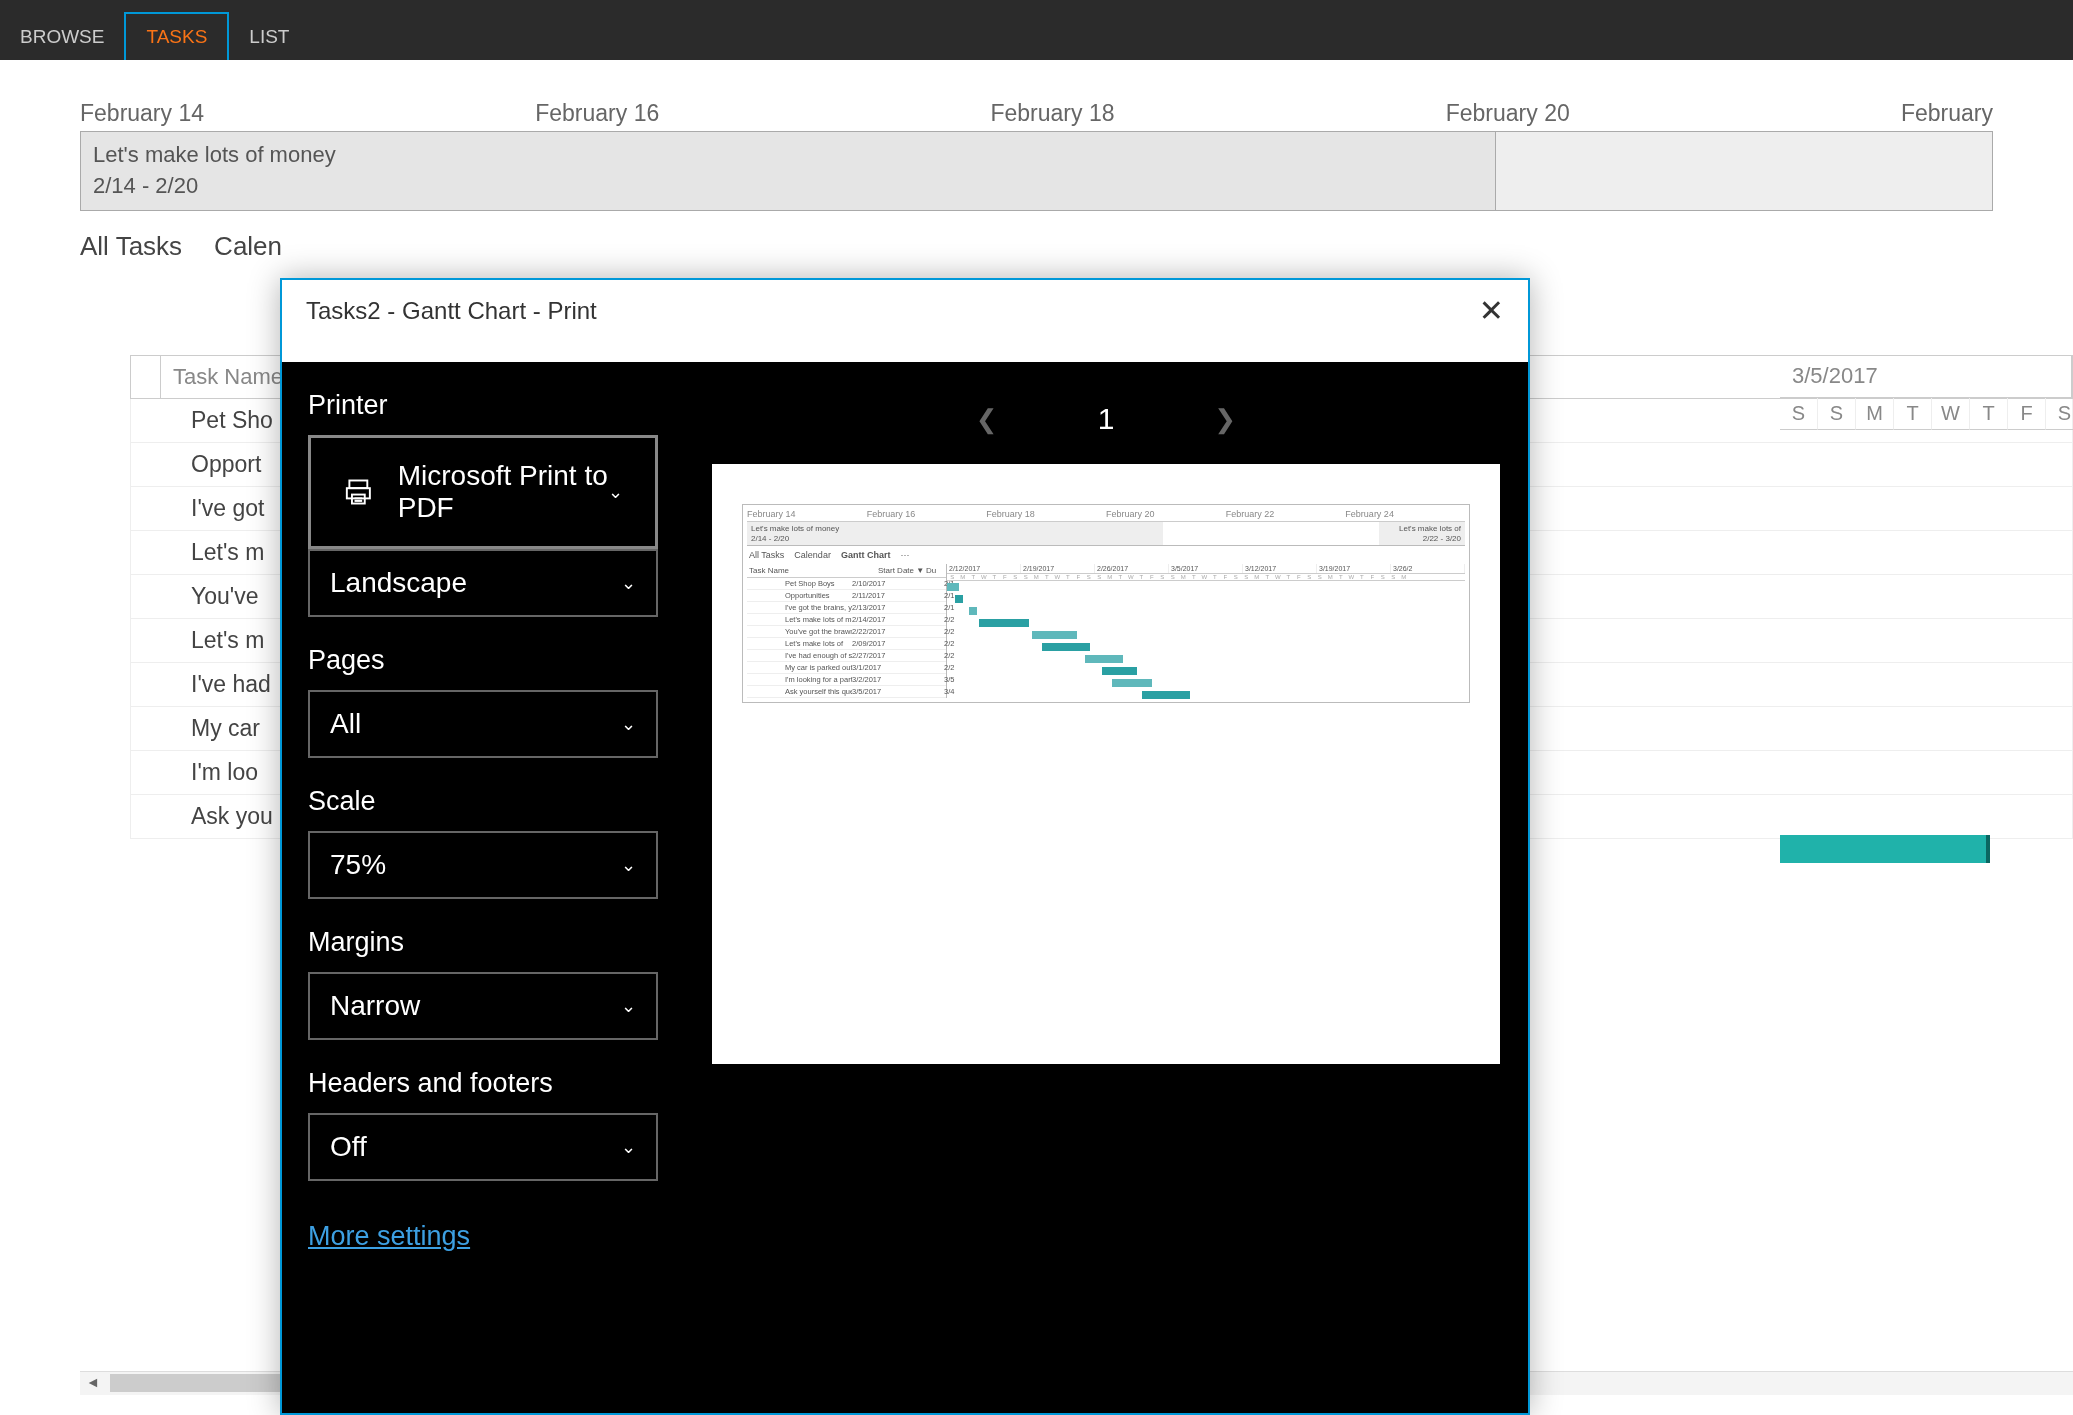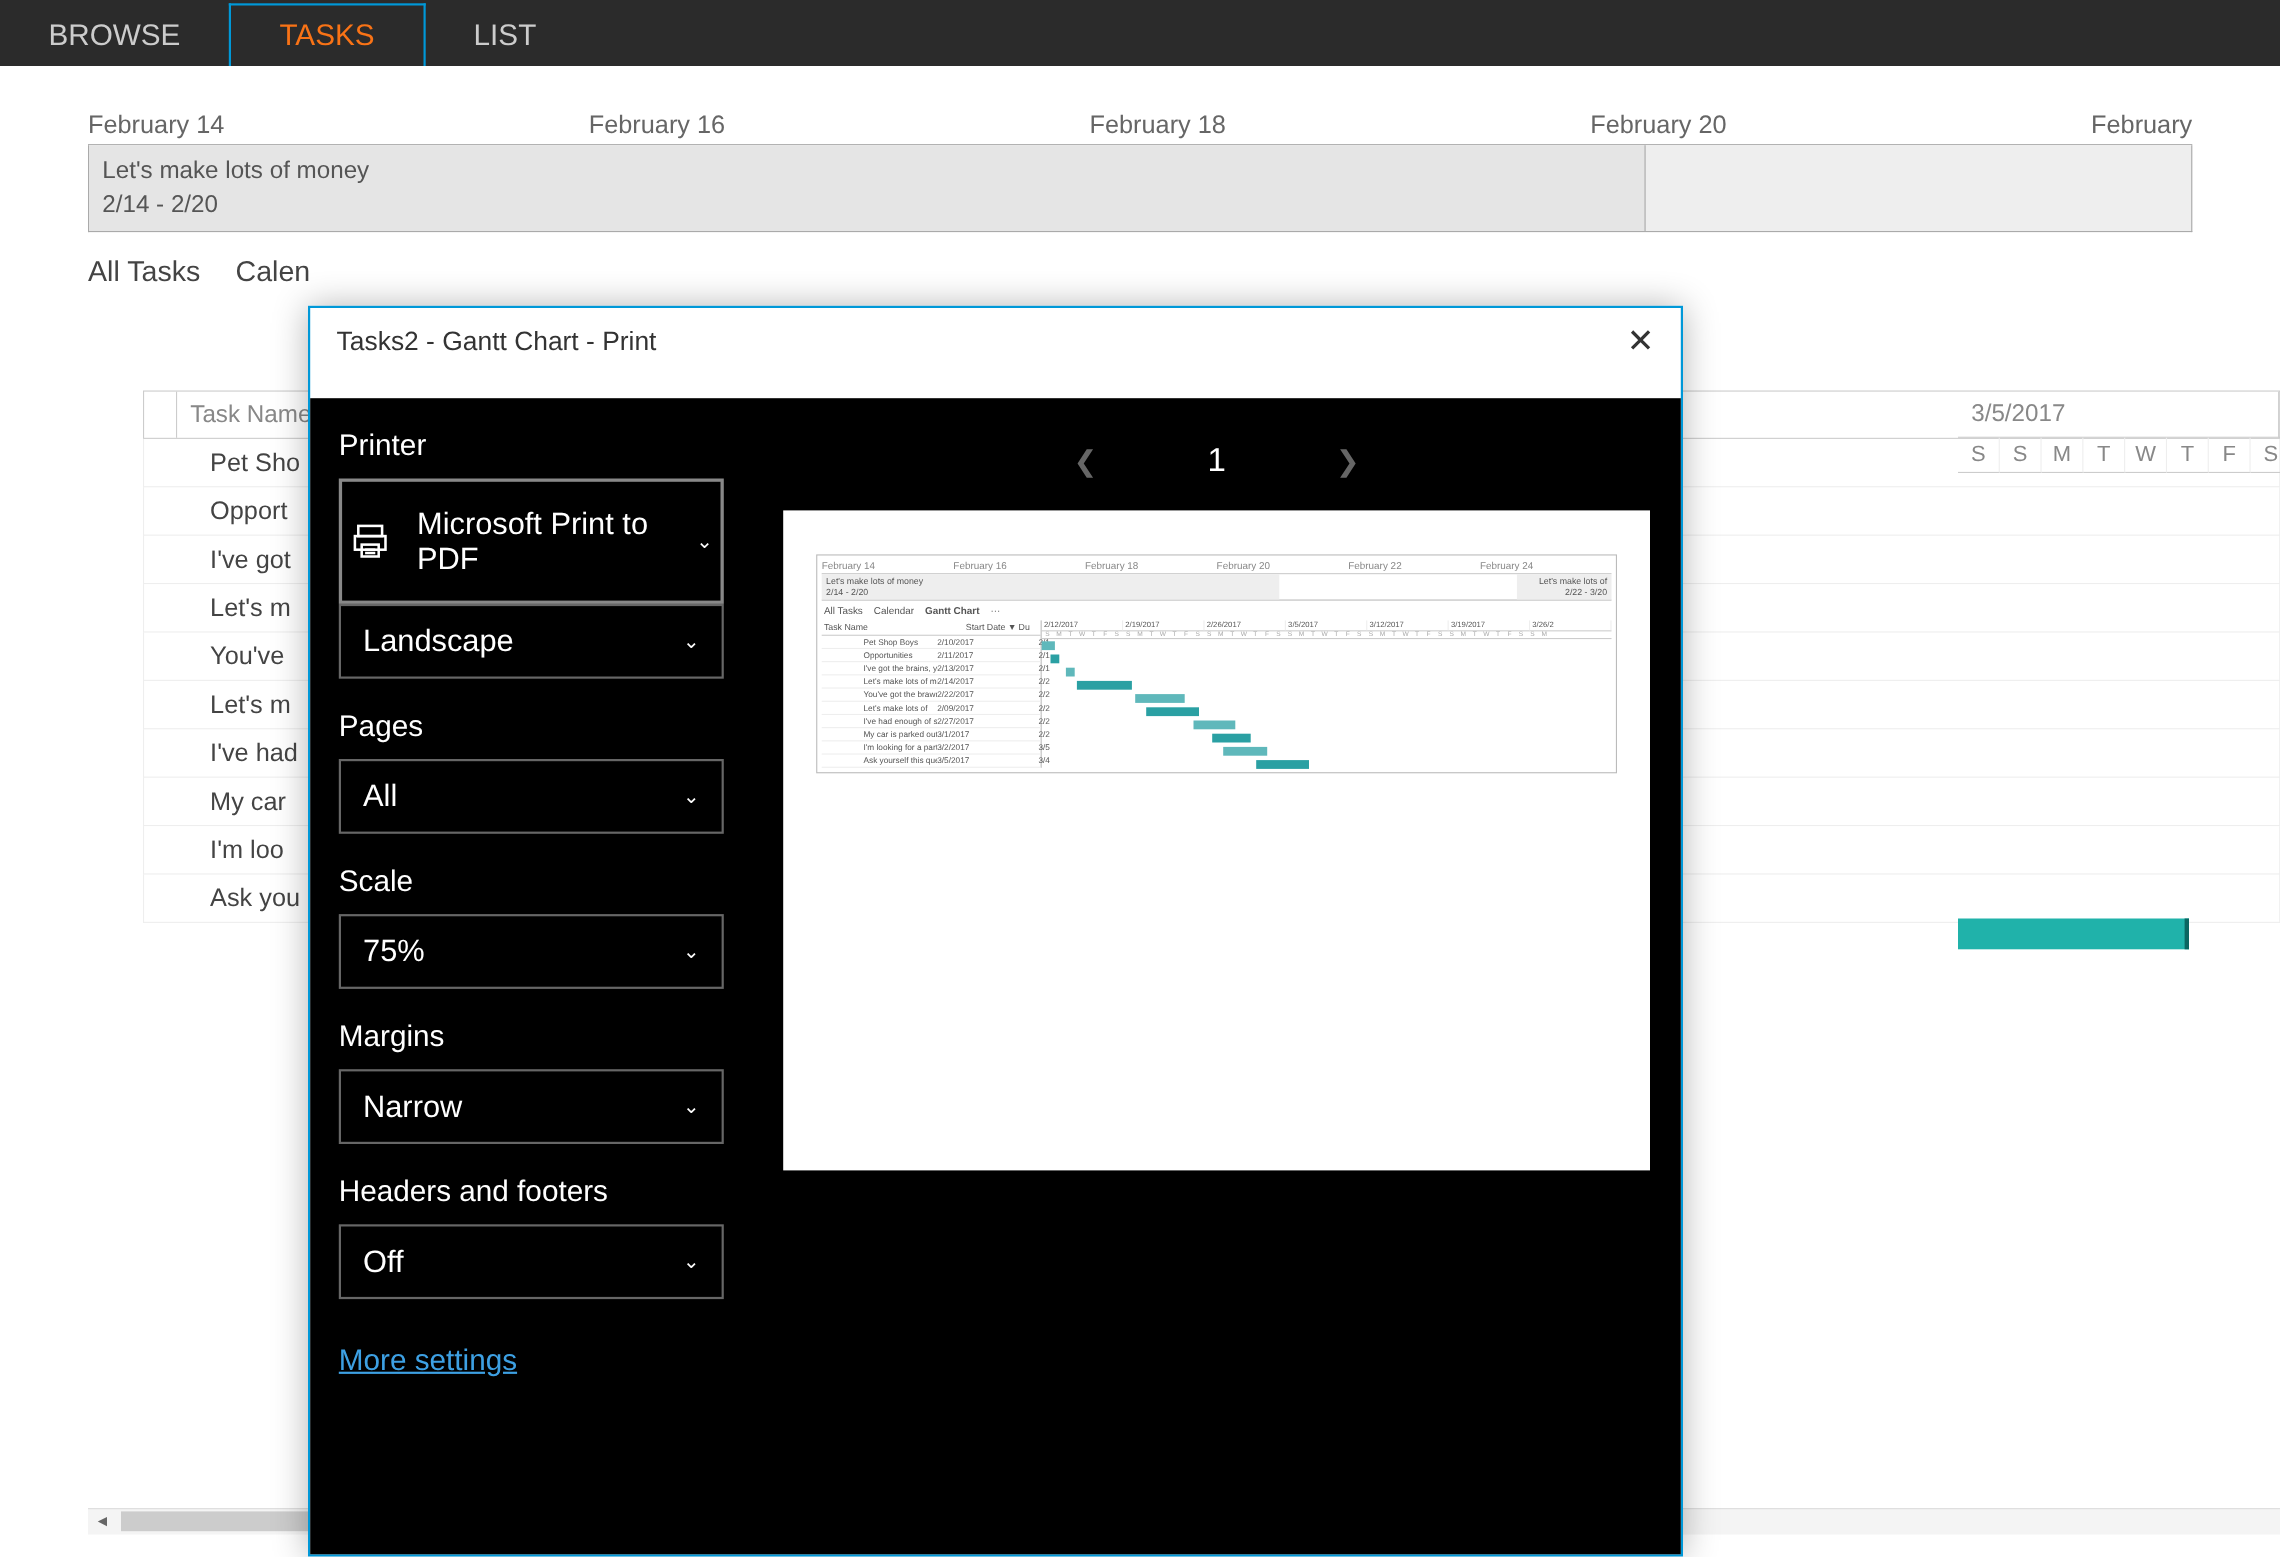--- a/index.html
+++ b/index.html
@@ -13,23 +13,23 @@
 }
 
 
 .ribbon {
   background: #2b2b2b;
   height: 60px;
   display: flex;
   align-items: flex-end;
 }
 .ribbon-tab {
-  padding: 12px 44px;
+  padding: 12px 20px;
   color: #ccc;
-  font-size: 27px;
+  font-size: 19px;
   cursor: pointer;
 }
 .ribbon-tab.active {
   color: #f97316;
   border: 2px solid #0098d8;
   border-bottom: none;
   background: #2b2b2b;
 }
 
 
@@ -212,21 +212,21 @@
   border: 2px solid #666;
   padding: 16px 20px;
   display: flex;
   align-items: center;
   justify-content: space-between;
   cursor: pointer;
   font-size: 28px;
 }
 .dlg-select.primary {
   border: 3px solid #888;
-  padding: 22px 7px;
+  padding: 22px 32px;
 }
 .dlg-select .left { display: flex; align-items: center; gap: 24px; }
 .printer-icon {
   width: 40px;
   height: 40px;
 }
 .chev {
   font-size: 18px;
   color: #fff;
 }

